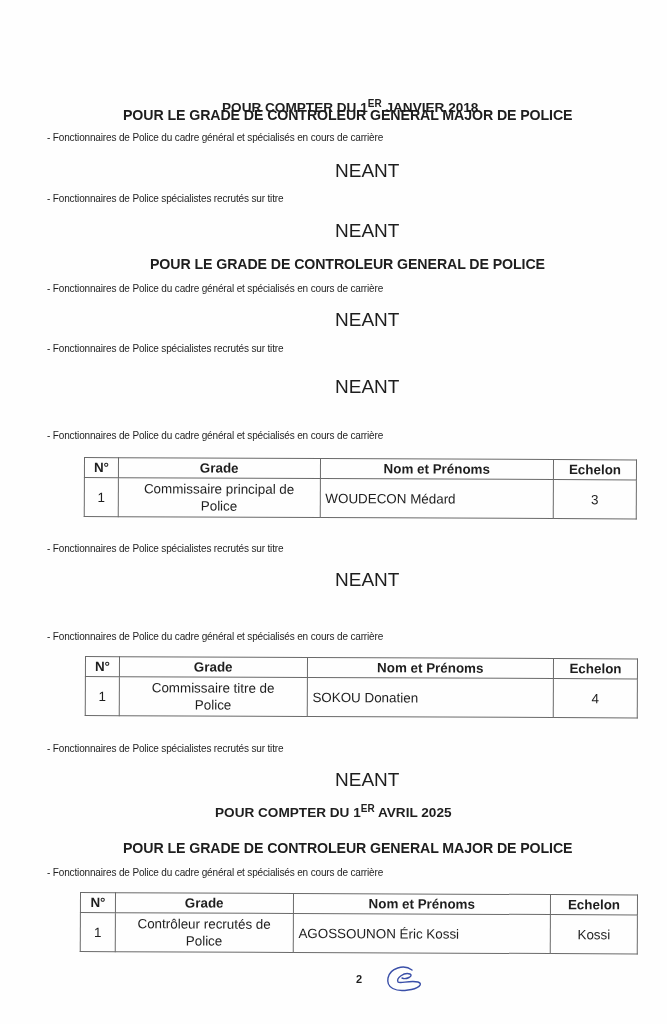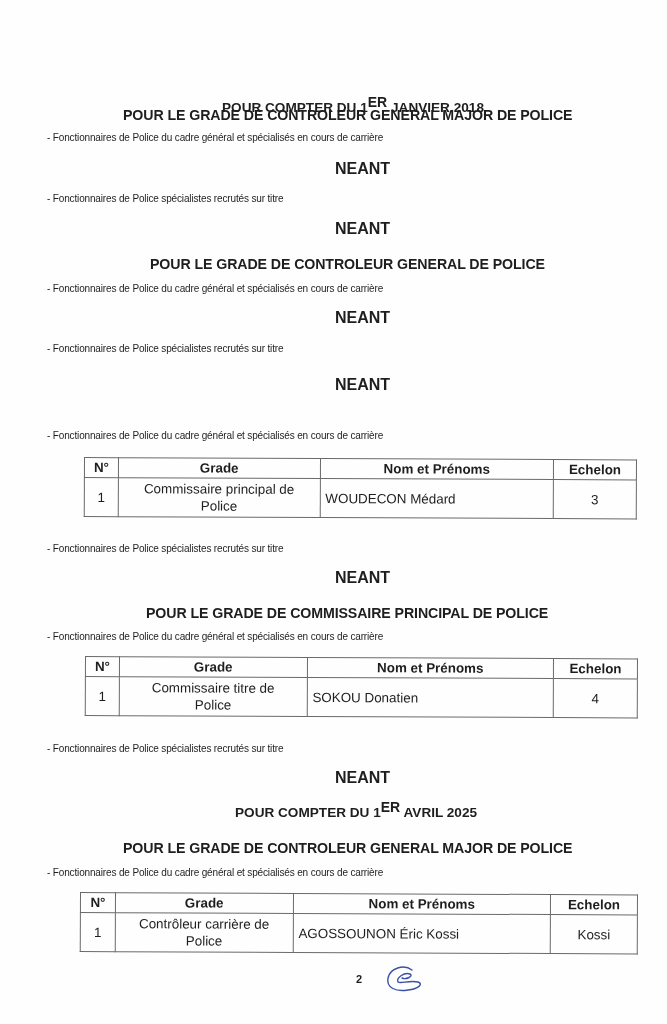--- a/index.html
+++ b/index.html
@@ -6,23 +6,23 @@
   body {
     width: 667px; height: 1024px; background: #fdfdfd; position: relative; overflow: hidden;
     font-family: "Liberation Sans", sans-serif; color: #1e1e1e;
   }
   .page { position: absolute; left: 0; top: 0; width: 667px; height: 1024px; background: #fefefe; }
   .abs { position: absolute; white-space: nowrap; }
   .heading {
     font-weight: bold; font-size: 14.2px; letter-spacing: -0.1px;
   }
   .date-heading { font-weight: bold; font-size: 13.6px; }
-  .date-heading sup { font-size: 14px; vertical-align: 5px; line-height: 0; }
+  .date-heading sup { font-size: 10px; vertical-align: 5px; line-height: 0; }
   .bullet { font-size: 10px; left: 47px; letter-spacing: -0.15px; }
-  .neant { font-weight: bold; font-size: 16px; }
+  .neant { font-weight: normal; font-size: 19px; }
   table.grade-table {
     position: absolute; border-collapse: collapse; font-size: 13.4px;
     transform: rotate(0.25deg); transform-origin: left top;
   }
   table.grade-table th, table.grade-table td {
     border: 1px solid #6a6a6a; padding: 0; text-align: center; vertical-align: middle;
   }
   table.grade-table th { font-weight: bold; height: 19px; }
   table.grade-table td { height: 38px; line-height: 17px; }
   table.grade-table td.name-cell { text-align: left; padding-left: 5px; }
@@ -72,21 +72,20 @@
         <td><span>Commissaire principal de</span><br><span>Police</span></td>
         <td class="name-cell">WOUDECON Médard</td>
         <td>3</td>
       </tr>
     </tbody>
   </table>
 
   <div class="abs bullet" style="top:543px;">- Fonctionnaires de Police spécialistes recrutés sur titre</div>
   <div class="abs neant" style="left:335px; top:569px;">NEANT</div>
 
-  <div class="abs heading" style="left:146px; top:605px;">POUR LE GRADE DE COMMISSAIRE PRINCIPAL DE POLICE</div>
   <div class="abs bullet" style="top:631px;">- Fonctionnaires de Police du cadre général et spécialisés en cours de carrière</div>
 
   <table class="grade-table" style="left:85px; top:656px; width:553px;">
     <colgroup>
         <col style="width:34px">
         <col style="width:188px">
         <col style="width:247px">
         <col style="width:84px">
       </colgroup>
     <thead>
@@ -103,21 +102,21 @@
         <td><span>Commissaire titre de</span><br><span>Police</span></td>
         <td class="name-cell">SOKOU Donatien</td>
         <td>4</td>
       </tr>
     </tbody>
   </table>
 
   <div class="abs bullet" style="top:743px;">- Fonctionnaires de Police spécialistes recrutés sur titre</div>
   <div class="abs neant" style="left:335px; top:769px;">NEANT</div>
 
-  <div class="abs date-heading" style="left:235px; top:805px;text-align:center;">
+  <div class="abs date-heading" style="left:215px; top:805px;text-align:center;">
     <span>POUR COMPTER DU 1</span><sup>ER</sup><span> AVRIL 2025</span>
   </div>
 
   <div class="abs heading" style="left:123px; top:840px;">POUR LE GRADE DE CONTROLEUR GENERAL MAJOR DE POLICE</div>
   <div class="abs bullet" style="top:867px;">- Fonctionnaires de Police du cadre général et spécialisés en cours de carrière</div>
 
   <table class="grade-table" style="left:80px; top:892px; width:558px;">
     <colgroup>
         <col style="width:35px">
         <col style="width:178px">
@@ -128,21 +127,21 @@
       <tr>
         <th>N°</th>
         <th>Grade</th>
         <th>Nom et Prénoms</th>
         <th>Echelon</th>
       </tr>
     </thead>
     <tbody>
       <tr>
         <td>1</td>
-        <td><span>Contrôleur carrière de</span><br><span>Police</span></td>
+        <td><span>Contrôleur recrutés de</span><br><span>Police</span></td>
         <td class="name-cell">AGOSSOUNON Éric Kossi</td>
         <td>Kossi</td>
       </tr>
     </tbody>
   </table>
 
   <div class="abs footer-num" style="left:356px; top:973px;">2</div>
   <svg class="abs" style="left:382px; top:962px;" width="48" height="36" viewBox="0 0 48 36">
     <path id="sig" d="M30 8 C22 2, 8 6, 6 16 C4 26, 14 30, 26 28 C36 27, 42 22, 36 20 C28 18, 18 22, 16 20 C14 16, 22 10, 28 12 C32 14, 24 18, 20 16" fill="none" stroke-width="1.4" stroke-linecap="round" stroke="#3a4fa8"></path>
   </svg>

